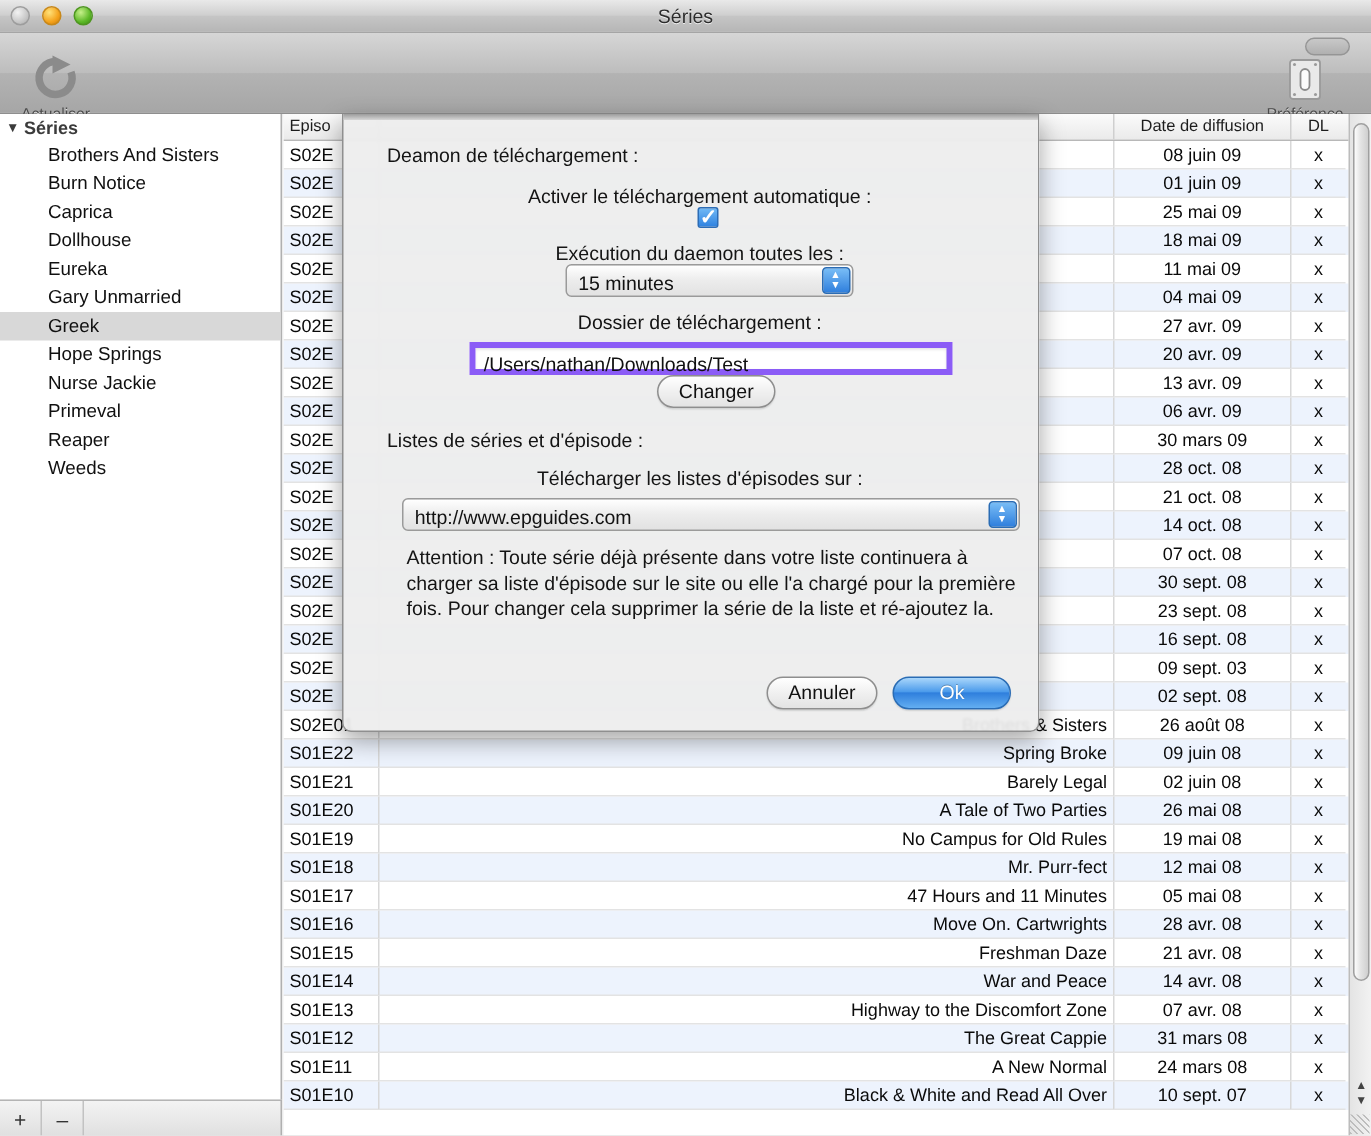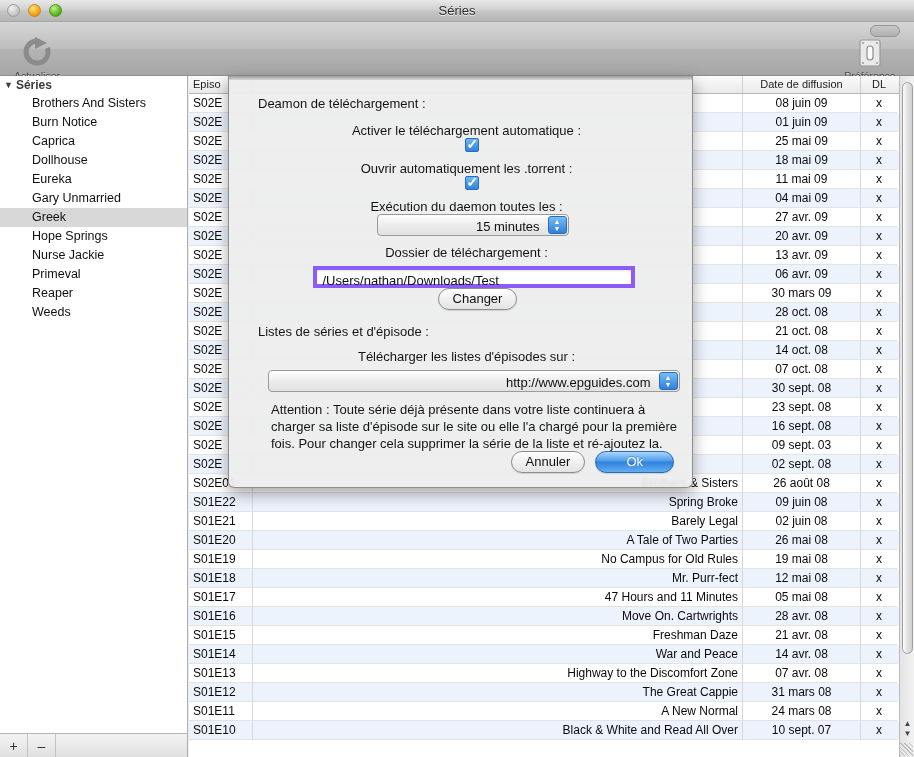--- a/index.html
+++ b/index.html
@@ -150,21 +150,21 @@
   .chk::after {
     content: "✓"; position: absolute; left: 1px; top: -3px;
     font-size: 14px; color: #ffffff; font-weight: bold;
   }
 
   .popup {
     position: relative; height: 22px; border-radius: 4px;
     background: linear-gradient(to bottom, #ffffff, #ececec 50%, #e2e2e2);
     border: 1px solid #9a9a9a;
     font-size: 13px; color: #111; padding: 2px 28px 0 8px;
-    line-height: 19px; white-space: nowrap; overflow: hidden; text-align: right;
+    line-height: 19px; white-space: nowrap; overflow: hidden;
   }
   .stepper {
     position: absolute; right: 1px; top: 1px; width: 19px; height: 18px;
     border-radius: 3px;
     background: linear-gradient(to bottom, #79bdf6, #2f7fdd);
     border: 1px solid #2a6cb4;
     display: flex; flex-direction: column; align-items: center; justify-content: center;
   }
   .stepper span { font-size: 7px; color: #fff; line-height: 7px; }
 
@@ -485,24 +485,20 @@
     <div class="sheet-top"></div>
     <div class="sheet-inner">
 
       <div class="sec-title">Deamon de téléchargement :</div>
 
       <div class="row">
         <span class="lbl">Activer le téléchargement automatique :</span>
         <span class="chk"></span>
       </div>
 
-      <div class="row">
-        <span class="lbl">Ouvrir automatiquement les .torrent :</span>
-        <span class="chk"></span>
-      </div>
 
       <div class="row">
         <span class="lbl">Exécution du daemon toutes les :</span>
         <span class="popup" style="width:192px; margin-left:12px;">
           <span>15 minutes</span>
           <span class="stepper">
               <span>▲</span>
               <span>▼</span>
             </span>
         </span>

